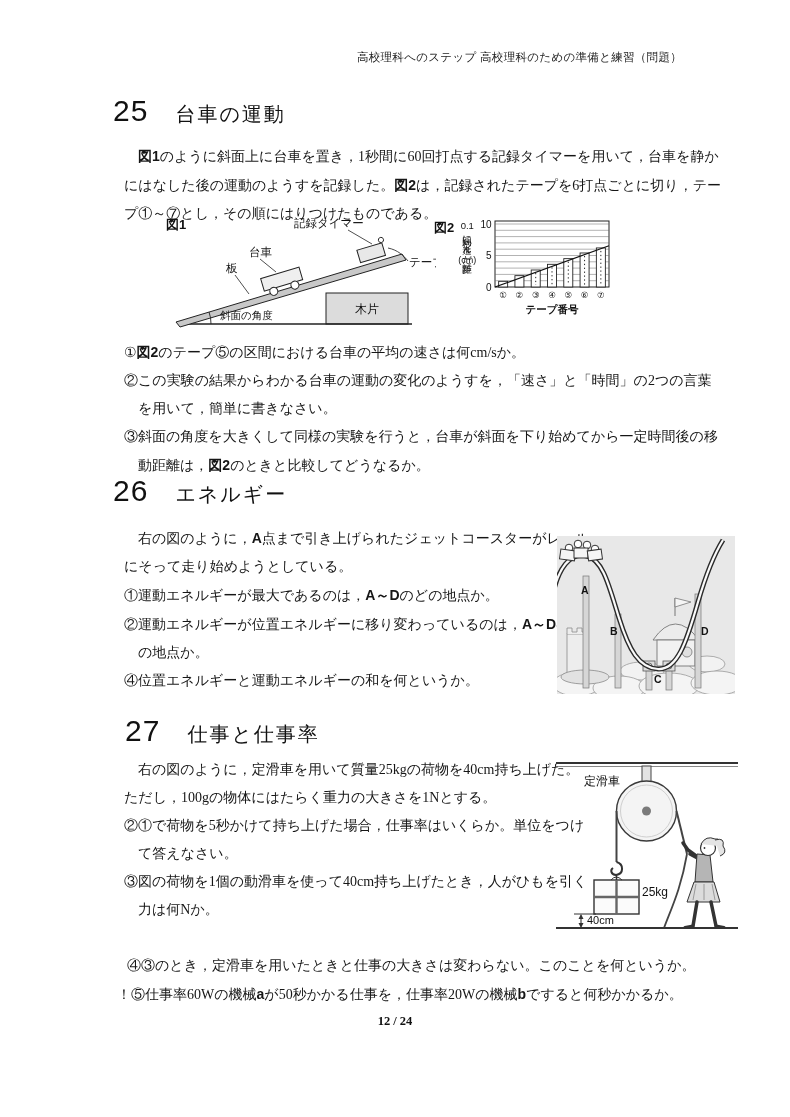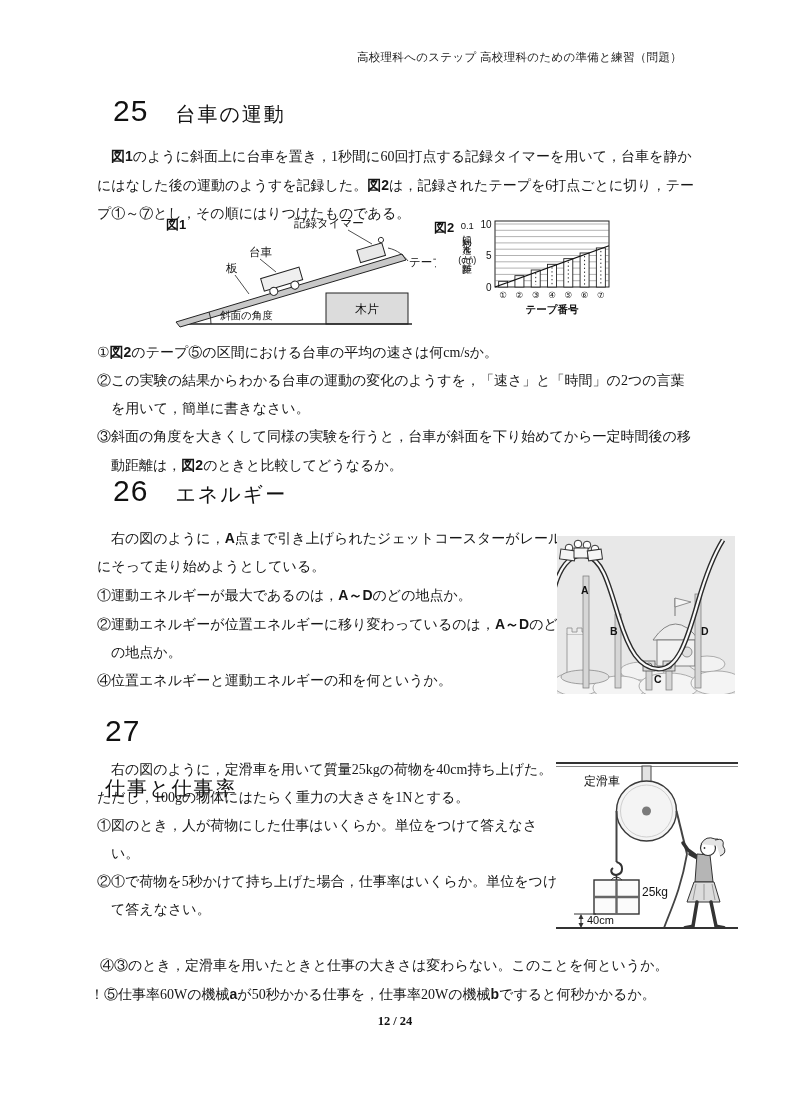--- a/index.html
+++ b/index.html
@@ -10,21 +10,21 @@
   }
   .seg-bold { font-weight:bold; font-family:"Liberation Sans","DejaVu Sans",sans-serif; }
   .header {
     position:absolute; top:50px; left:0; width:682px; text-align:right;
     font-family:"Liberation Sans","DejaVu Sans",sans-serif;
     font-size:11.5px; color:#222; letter-spacing:0.3px;
   }
   .sec-head { position:absolute; display:flex; align-items:baseline; gap:27px; }
   .sec-num  { font-family:"Liberation Sans","DejaVu Sans",sans-serif; font-size:30px; font-weight:500; letter-spacing:1px; }
   .sec-title{ font-family:"Liberation Sans","DejaVu Sans",sans-serif; font-size:20px; font-weight:normal; letter-spacing:2px; }
-  .body-text { position:absolute; font-size:14px; line-height:28px; color:#161616; }
+  .body-text { position:absolute; font-size:14px; line-height:28px; color:#161616;margin-left:27px; }
   .indent { text-indent:14px; }
   .q { padding-left:14px; text-indent:-14px; }
   .fig-label { font-family:"Liberation Sans","DejaVu Sans",sans-serif; font-weight:bold; font-size:13px; }
   
   .fig2-wrap { position:absolute; left:434px; top:219px; display:flex; align-items:flex-start; }
   .f2-ylabel { display:flex; flex-direction:column; align-items:center; margin:2px 1px 0 4px;
                font-family:"Liberation Sans","DejaVu Sans",sans-serif; font-size:9.5px; line-height:1.02; color:#111; }
   .f2-ylabel .vert { writing-mode:vertical-rl; text-orientation:upright; letter-spacing:-1px; }
   .f2-ylabel .cm { font-size:9px; margin-top:1px; }
   
@@ -202,29 +202,29 @@
           </g>
       </g>
 
       <text x="24" y="58" font-size="10.5" font-weight="bold">A</text>
       <text x="53" y="99" font-size="10.5" font-weight="bold">B</text>
       <text x="97" y="147" font-size="10.5" font-weight="bold">C</text>
       <text x="144" y="99" font-size="10.5" font-weight="bold">D</text>
     </svg>
   </div>
 
-  <div class="sec-head" style="left:105px; top:714px;flex-direction:column;">
+  <div class="sec-head" style="left:125px; top:714px;">
     <span class="sec-num">27</span>
     <span class="sec-title">仕事と仕事率</span>
   </div>
 
   <div class="body-text" style="left:97px; top:756px; width:466px;">
     <div class="indent"><span>右の図のように，定滑車を用いて質量25kgの荷物を40cm持ち上げた。ただし，100gの物体にはたらく重力の大きさを1Nとする。</span></div>
-    <div class="q"><span>①図のとき，人が荷物にした仕事はいくらか。単位をつけて答えなさい。</span></div>
     <div class="q"><span>②①で荷物を5秒かけて持ち上げた場合，仕事率はいくらか。単位をつけて答えなさい。</span></div>
+    <div class="q"><span>③図の荷物を1個の動滑車を使って40cm持ち上げたとき，人がひもを引く力は何Nか。</span></div>
   </div>
   <div class="body-text" style="left:90px; top:952px; width:618px;">
     <div class="q" style="padding-left:24px; text-indent:-14px;"><span>④③のとき，定滑車を用いたときと仕事の大きさは変わらない。このことを何というか。</span></div>
     <div class="q"><span>！⑤仕事率60Wの機械</span><span class="seg-bold">a</span><span>が50秒かかる仕事を，仕事率20Wの機械</span><span class="seg-bold">b</span><span>ですると何秒かかるか。</span></div>
   </div>
 
   <div class="fig27-wrap">
     <svg viewBox="0 0 182 180" width="182" height="180">
 
       <line x1="0" y1="9" x2="182" y2="9" stroke="#333" stroke-width="2"></line>

